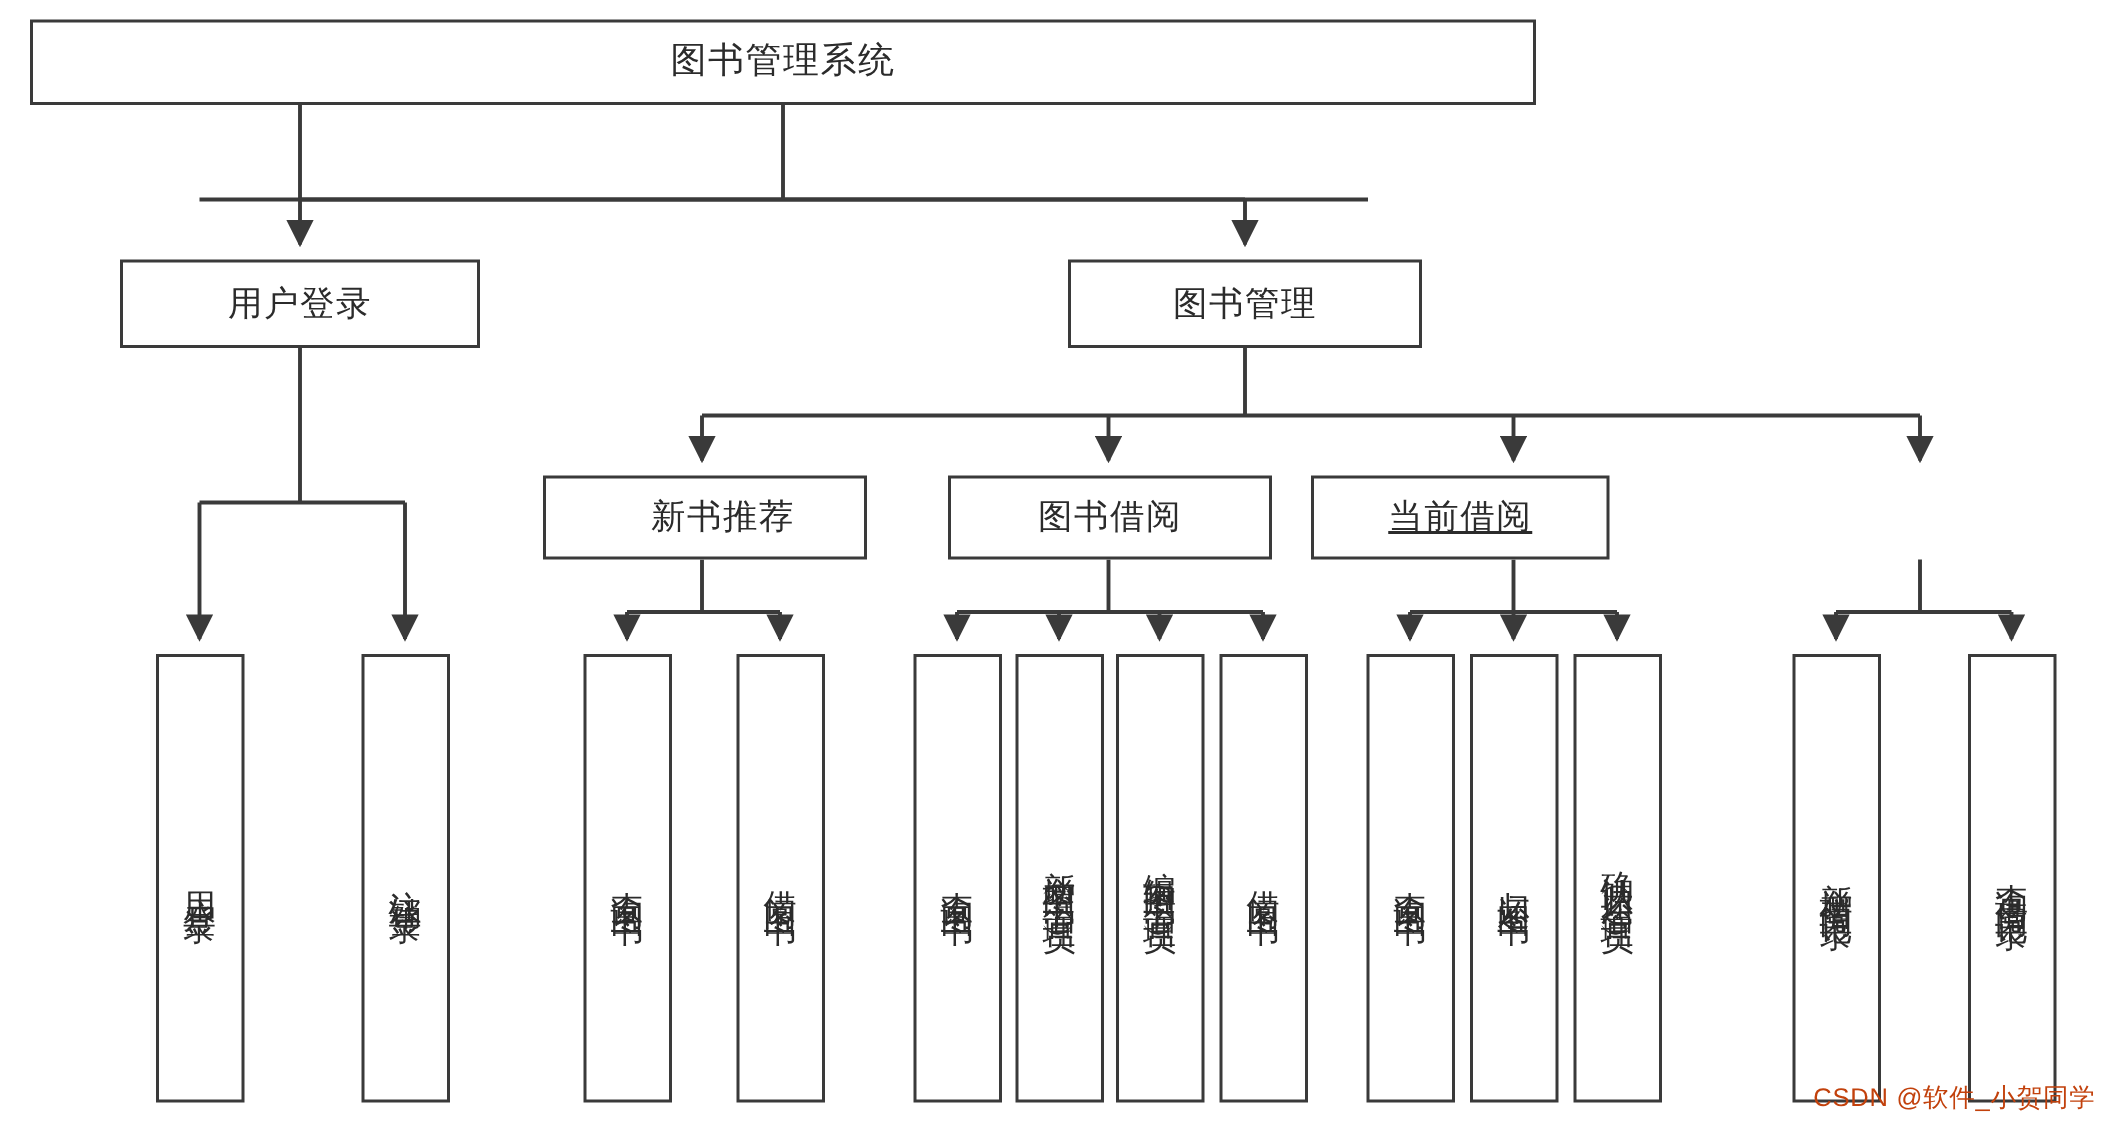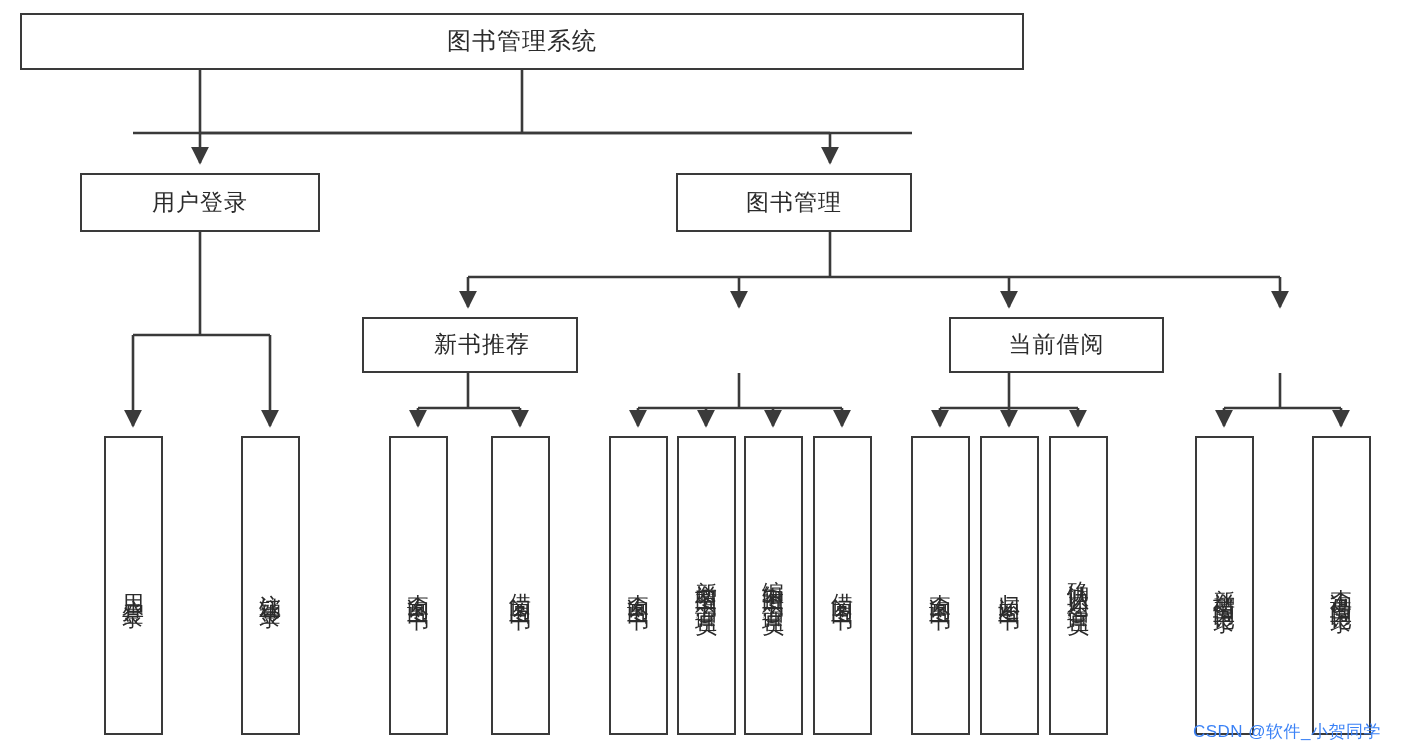--- a/index.html
+++ b/index.html
@@ -47,24 +47,24 @@
   .vtext{
     writing-mode:vertical-rl;
     text-orientation:upright;
     letter-spacing:5px;
     line-height:1.05;
     white-space:nowrap;
     text-align:center;
   }
   .watermark{
     position:absolute;
-    right:24px;
+    right:8px;
     bottom:4px;
     font-size:17px;
-    color:#3b82f6;
+    color:#c2410c;
     letter-spacing:0.5px;
     white-space:nowrap;
   }
 </style>
 </head>
 <body>
 
 <div id="canvas">
 
   <svg id="edges" viewBox="0 0 1405 747" xmlns="http://www.w3.org/2000/svg">
@@ -125,28 +125,31 @@
     </g>
   </svg>
 
   <div class="node horiz root" style="left:20px;top:13px;width:1004px;height:57px;">
     <span>图书管理系统</span>
   </div>
 
   <div class="node horiz" style="left:80px;top:173px;width:240px;height:59px;">
     <span>用户登录</span>
   </div>
-  <div class="node horiz" style="left:676px;top:173px;width:236px;height:59px;">
+  <div class="node horiz" style="left:712px;top:173px;width:236px;height:59px;">
     <span>图书管理</span>
   </div>
 
   <div class="node horiz" style="left:362px;top:317px;width:216px;height:56px;padding-left:24px;">
     <span>新书推荐</span>
   </div>
-  <div class="node horiz" style="left:949px;top:317px;width:215px;height:56px;">
+  <div class="node horiz" style="left:632px;top:317px;width:216px;height:56px;">
+    <span>图书借阅</span>
+  </div>
+  <div class="node horiz" style="left:874px;top:317px;width:199px;height:56px;text-decoration:underline;">
     <span>当前借阅</span>
   </div>
 
   <div class="node vert" style="left:104px;top:436px;width:59px;height:299px;">
     <span class="vtext">用户登录</span>
   </div>
   <div class="node vert" style="left:241px;top:436px;width:59px;height:299px;">
     <span class="vtext">注销登录</span>
   </div>
 

